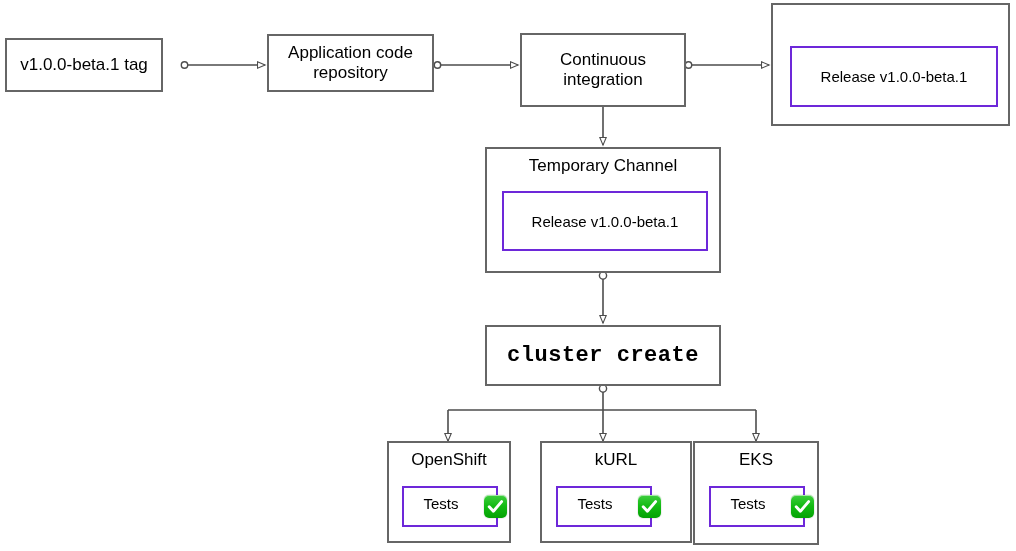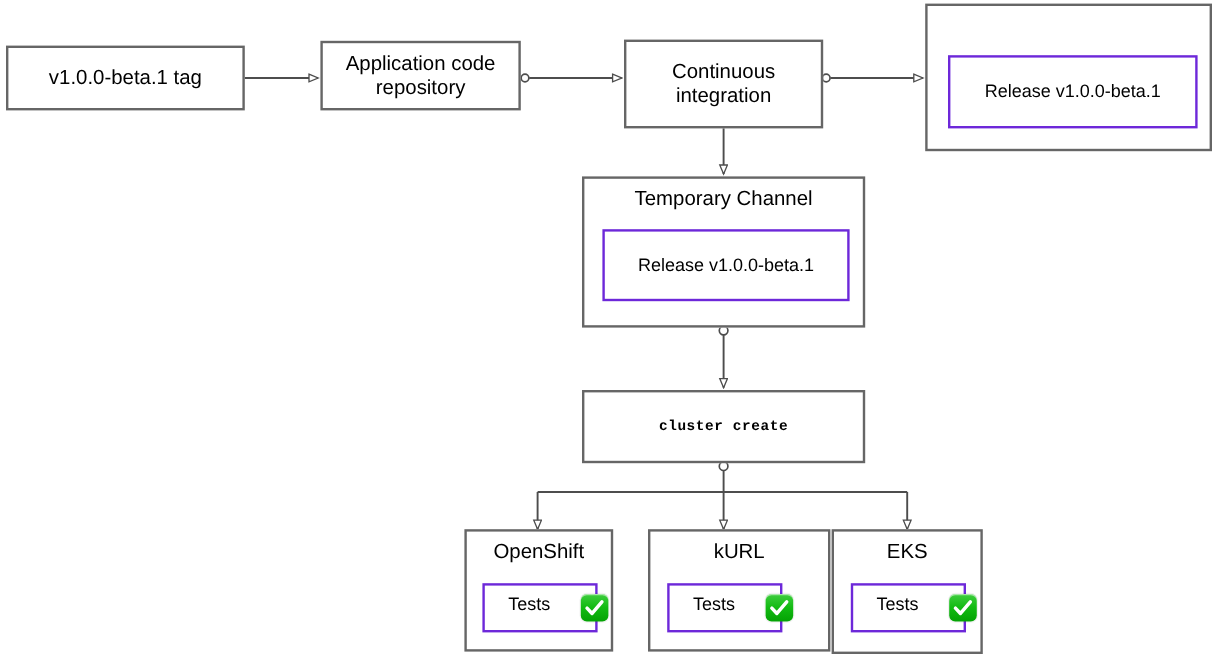--- a/index.html
+++ b/index.html
@@ -70,21 +70,21 @@
     border: 2px solid #6d28d9;
     display: flex;
     align-items: center;
     justify-content: center;
     font-size: 15px;
     color: #000000;
   }
   .mono-node {
     font-family: "Liberation Mono", "DejaVu Sans Mono", monospace;
     font-weight: bold;
-    font-size: 12px;
+    font-size: 22px;
     letter-spacing: 0.5px;
   }
   .tests-row {
     display: flex;
     align-items: flex-start;
     justify-content: center;
     gap: 25px;
     margin-left: 30px;
   }
   .check-icon {
@@ -144,21 +144,21 @@
     <g>
       <circle cx="603" cy="388.5" r="3.6" fill="#ffffff" stroke="#4d4d4d" stroke-width="1.4"></circle>
       <path d="M603,392 L603,410" stroke="#4d4d4d" stroke-width="1.6" fill="none"></path>
       <path d="M448,410 L756,410" stroke="#4d4d4d" stroke-width="1.6" fill="none"></path>
       <line x1="448" y1="410" x2="448" y2="441" stroke="#4d4d4d" stroke-width="1.6" marker-end="url(#arrowhead)"></line>
       <line x1="603" y1="410" x2="603" y2="441" stroke="#4d4d4d" stroke-width="1.6" marker-end="url(#arrowhead)"></line>
       <line x1="756" y1="410" x2="756" y2="441" stroke="#4d4d4d" stroke-width="1.6" marker-end="url(#arrowhead)"></line>
     </g>
   </svg>
 
-  <div class="node" style="left:5px; top:38px; width:199px; height:54px;">
+  <div class="node" style="left:5px; top:38px; width:158px; height:54px;">
     <span class="node-label">v1.0.0-beta.1 tag</span>
   </div>
 
   <div class="node" style="left:267px; top:34px; width:167px; height:58px;">
     <span class="node-label">Application code
 repository</span>
   </div>
 
   <div class="node" style="left:520px; top:33px; width:166px; height:74px;">
     <span class="node-label">Continuous

